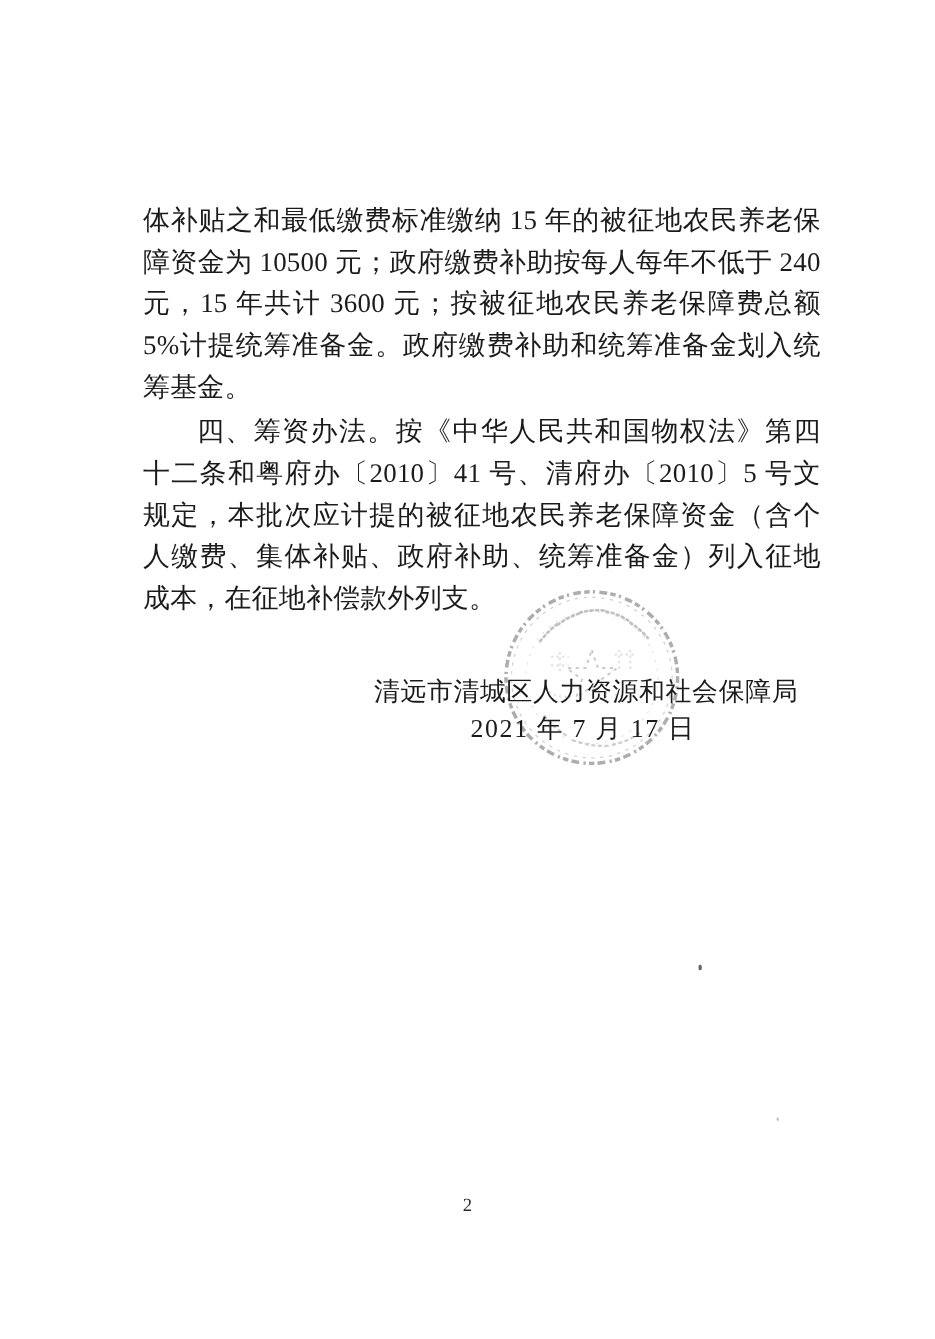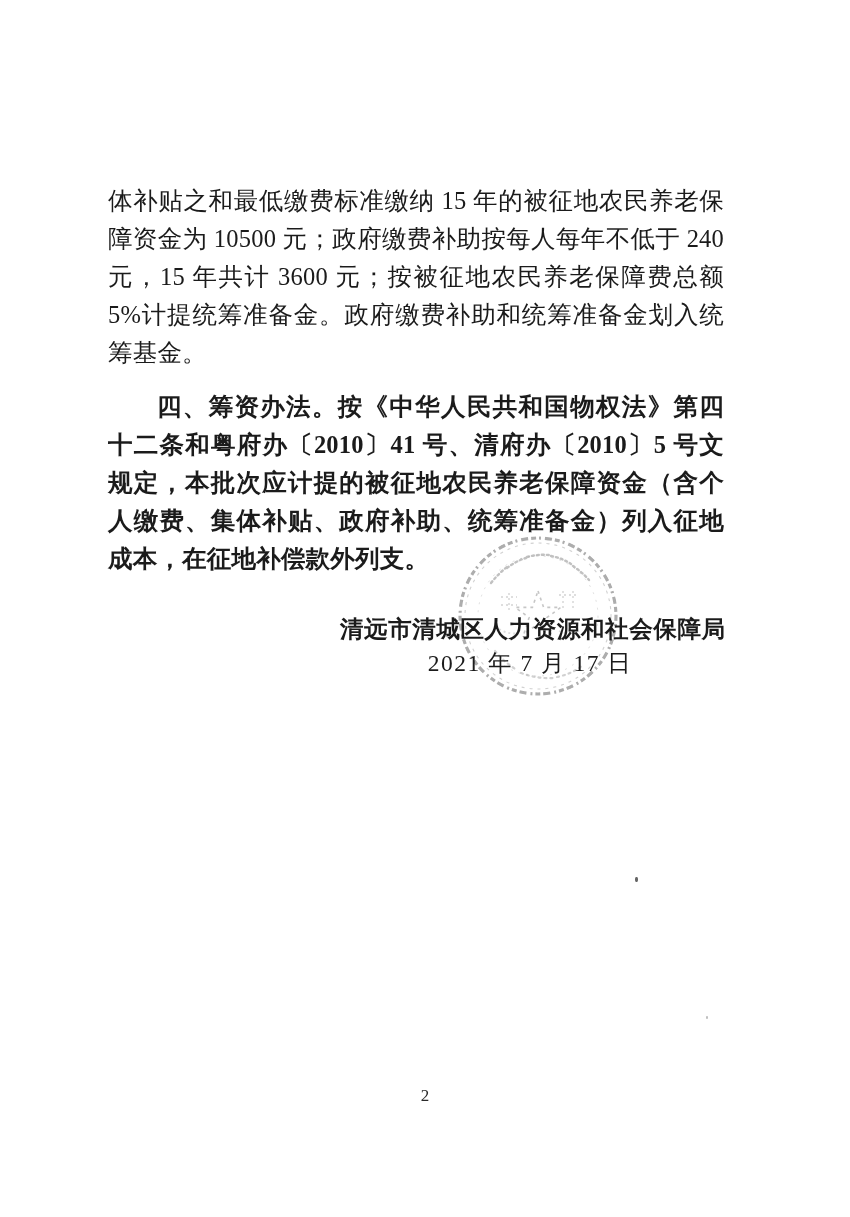--- a/index.html
+++ b/index.html
@@ -15,59 +15,57 @@
     position: relative;
     width: 850px;
     height: 1217px;
     background: #ffffff;
     overflow: hidden;
   }
 
   
   .doc-body {
     position: absolute;
-    left: 108px;
+    left: 130px;
     top: 182px;
     width: 616px;
     font-size: 24.5px;
     line-height: 38px;
     color: #1b1b1b;
     letter-spacing: 0.2px;
     text-align: justify;
     text-justify: inter-character;
   }
   .para {
     margin: 0;
     text-align: justify;
     text-justify: inter-character;
   }
   .para + .para {
-    margin-top: 16px;
-    font-weight: bold;
+    margin-top: 2px;
   }
   .para.indent {
     text-indent: 2em;
   }
 
   
   .sign-block {
     position: absolute;
     left: 340px;
     top: 612px;
     width: 380px;
     font-size: 23.5px;
     line-height: 34px;
     color: #1b1b1b;
     text-align: center;
     letter-spacing: 0.6px;
     z-index: 3;
   }
   .sign-org {
     white-space: nowrap;
-    font-weight: bold;
   }
   .sign-date {
     white-space: nowrap;
     letter-spacing: 1.5px;
   }
 
   
   .seal {
     position: absolute;
     left: 455px;

